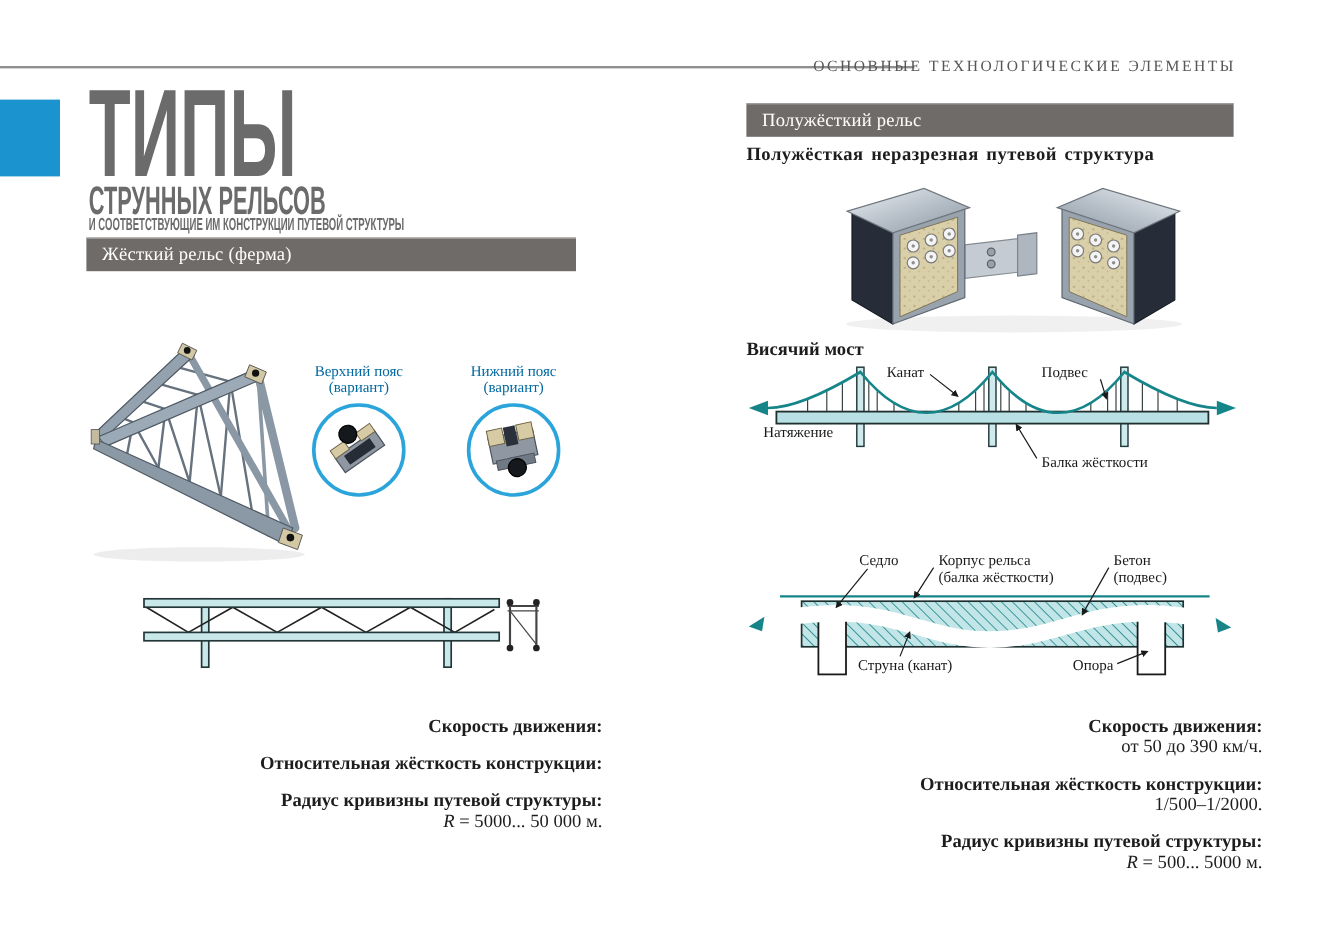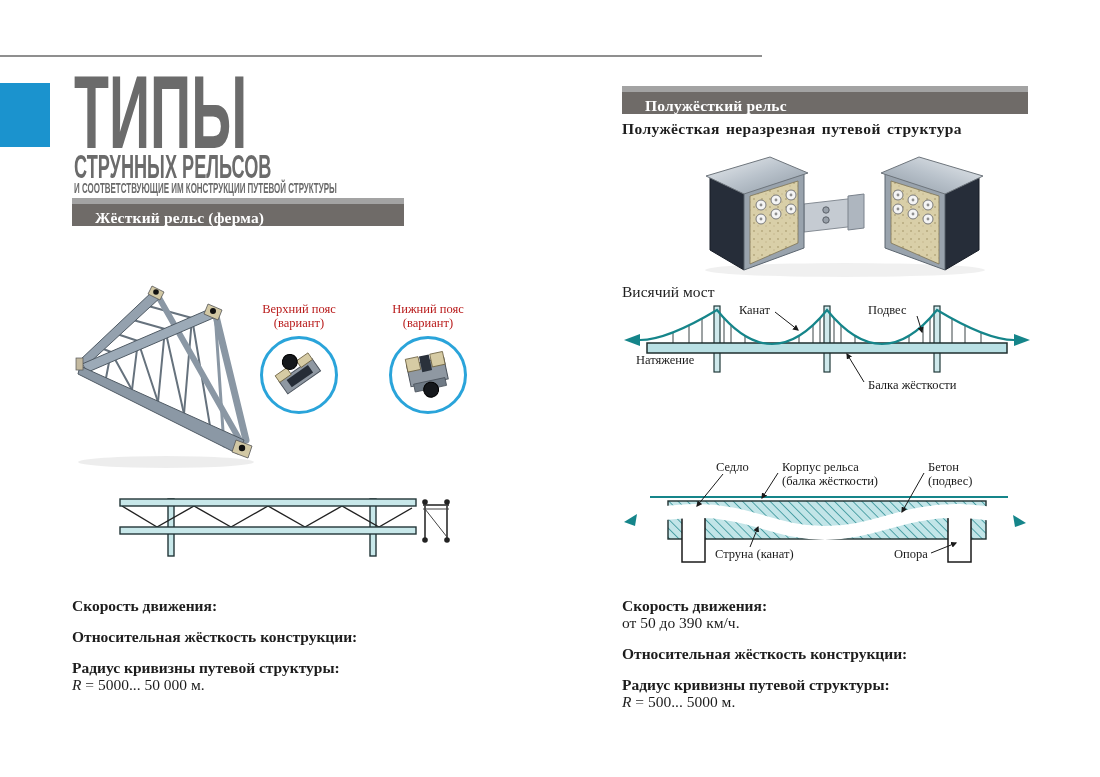--- a/index.html
+++ b/index.html
@@ -14,48 +14,49 @@
               font-weight:700;font-size:104px;line-height:96px;color:#6b6b6b;
               transform:scaleX(0.55);transform-origin:left top;white-space:nowrap;}
   .title-sub{position:absolute;left:74px;top:150px;font-family:"Liberation Sans","DejaVu Sans",sans-serif;
              font-weight:700;font-size:33px;line-height:34px;color:#6b6b6b;
              transform:scaleX(0.55);transform-origin:left top;white-space:nowrap;}
   .title-tagline{position:absolute;left:74px;top:181px;font-family:"Liberation Sans","DejaVu Sans",sans-serif;
              font-weight:700;font-size:14.5px;line-height:14px;color:#6b6b6b;
              transform:scaleX(0.55);transform-origin:left top;white-space:nowrap;}
   
   .bar{position:absolute;box-sizing:border-box;height:28px;line-height:28px;background:#6f6b68;
-       color:#fff;font-weight:700;font-size:15.5px;padding-left:23px;letter-spacing:.2px;
-       border-top:6px solid #a3a3a3;}
-  .bar-left{left:72px;top:198px;width:332px;}
+       color:#fff;font-weight:400;font-size:15.5px;padding-left:13px;letter-spacing:.2px;
+       border-top:1px solid #a3a3a3;}
+  .bar-left{left:72px;top:198px;width:408px;}
   .bar-right{left:622px;top:86px;width:406px;}
   .subtitle{position:absolute;font-weight:700;font-size:15.5px;letter-spacing:.4px;color:#1d1d1d;}
   .subtitle-left{left:72px;top:232px;word-spacing:5px;}
   .subtitle-right{left:622px;top:120px;word-spacing:2px;}
   .fig{position:absolute;}
   
-  .callout-label{position:absolute;width:116px;text-align:center;font-size:12.5px;line-height:14px;color:#b91c1c;}
+  .callout-label{position:absolute;width:116px;text-align:center;font-size:12.5px;line-height:14px;color:#0369a1;}
   .callout-circle{position:absolute;width:72px;height:72px;border:3px solid #2aa4da;border-radius:50%;
                   background:#fff;overflow:hidden;}
   
-  .bridge-title{position:absolute;left:622px;top:283px;font-weight:400;font-size:15.5px;text-align:right;}
+  .bridge-title{position:absolute;left:622px;top:283px;font-weight:700;font-size:15.5px;text-align:right;}
   .note{position:absolute;left:622px;top:404px;font-weight:700;font-size:15.5px;line-height:19px;width:420px;}
   .specs{position:absolute;top:597px;width:430px;}
-  .spec{margin-bottom:14px;}
+  .spec{margin-bottom:14px;text-align:right;}
   .spec-label{font-weight:700;font-size:15.5px;line-height:17px;}
   .spec-value{font-size:15.5px;line-height:17px;}
   .spec-value i{font-style:italic;}
   svg text.dlabel{font-family:"Liberation Serif","DejaVu Serif",serif;font-size:12.5px;fill:#1a1a1a;}
 </style>
 </head>
 <body>
 
 <div class="page">
 
   <div class="hdr-line"></div>
+  <div class="hdr-text">ОСНОВНЫЕ ТЕХНОЛОГИЧЕСКИЕ ЭЛЕМЕНТЫ</div>
 
   <div class="accent-square"></div>
   <div class="title-main">ТИПЫ</div>
   <div class="title-sub">СТРУННЫХ РЕЛЬСОВ</div>
   <div class="title-tagline">И СООТВЕТСТВУЮЩИЕ ИМ КОНСТРУКЦИИ ПУТЕВОЙ СТРУКТУРЫ</div>
 
   <div class="bar bar-left">Жёсткий рельс (ферма)</div>
 
   <svg class="fig" style="left:66px;top:282px" width="270" height="190" viewBox="0 0 270 190">
     <ellipse cx="100" cy="180" rx="88" ry="6" fill="rgba(0,0,0,0.07)"></ellipse>
@@ -308,20 +309,21 @@
     <line x1="311" y1="100" x2="336" y2="90" stroke="#1a1a1a" stroke-width="1" marker-end="url(#arr)"></line>
   </svg>
 
   <div class="specs" style="left:622px">
     <div class="spec">
       <div class="spec-label">Скорость движения:</div>
       <div class="spec-value">от 50 до 390 км/ч.</div>
     </div>
     <div class="spec">
       <div class="spec-label">Относительная жёсткость конструкции:</div>
+      <div class="spec-value">1/500–1/2000.</div>
     </div>
     <div class="spec">
       <div class="spec-label">Радиус кривизны путевой структуры:</div>
       <div class="spec-value"><i>R</i><span> = 500... 5000 м.</span></div>
     </div>
   </div>
 
 </div>
 
 </body></html>

